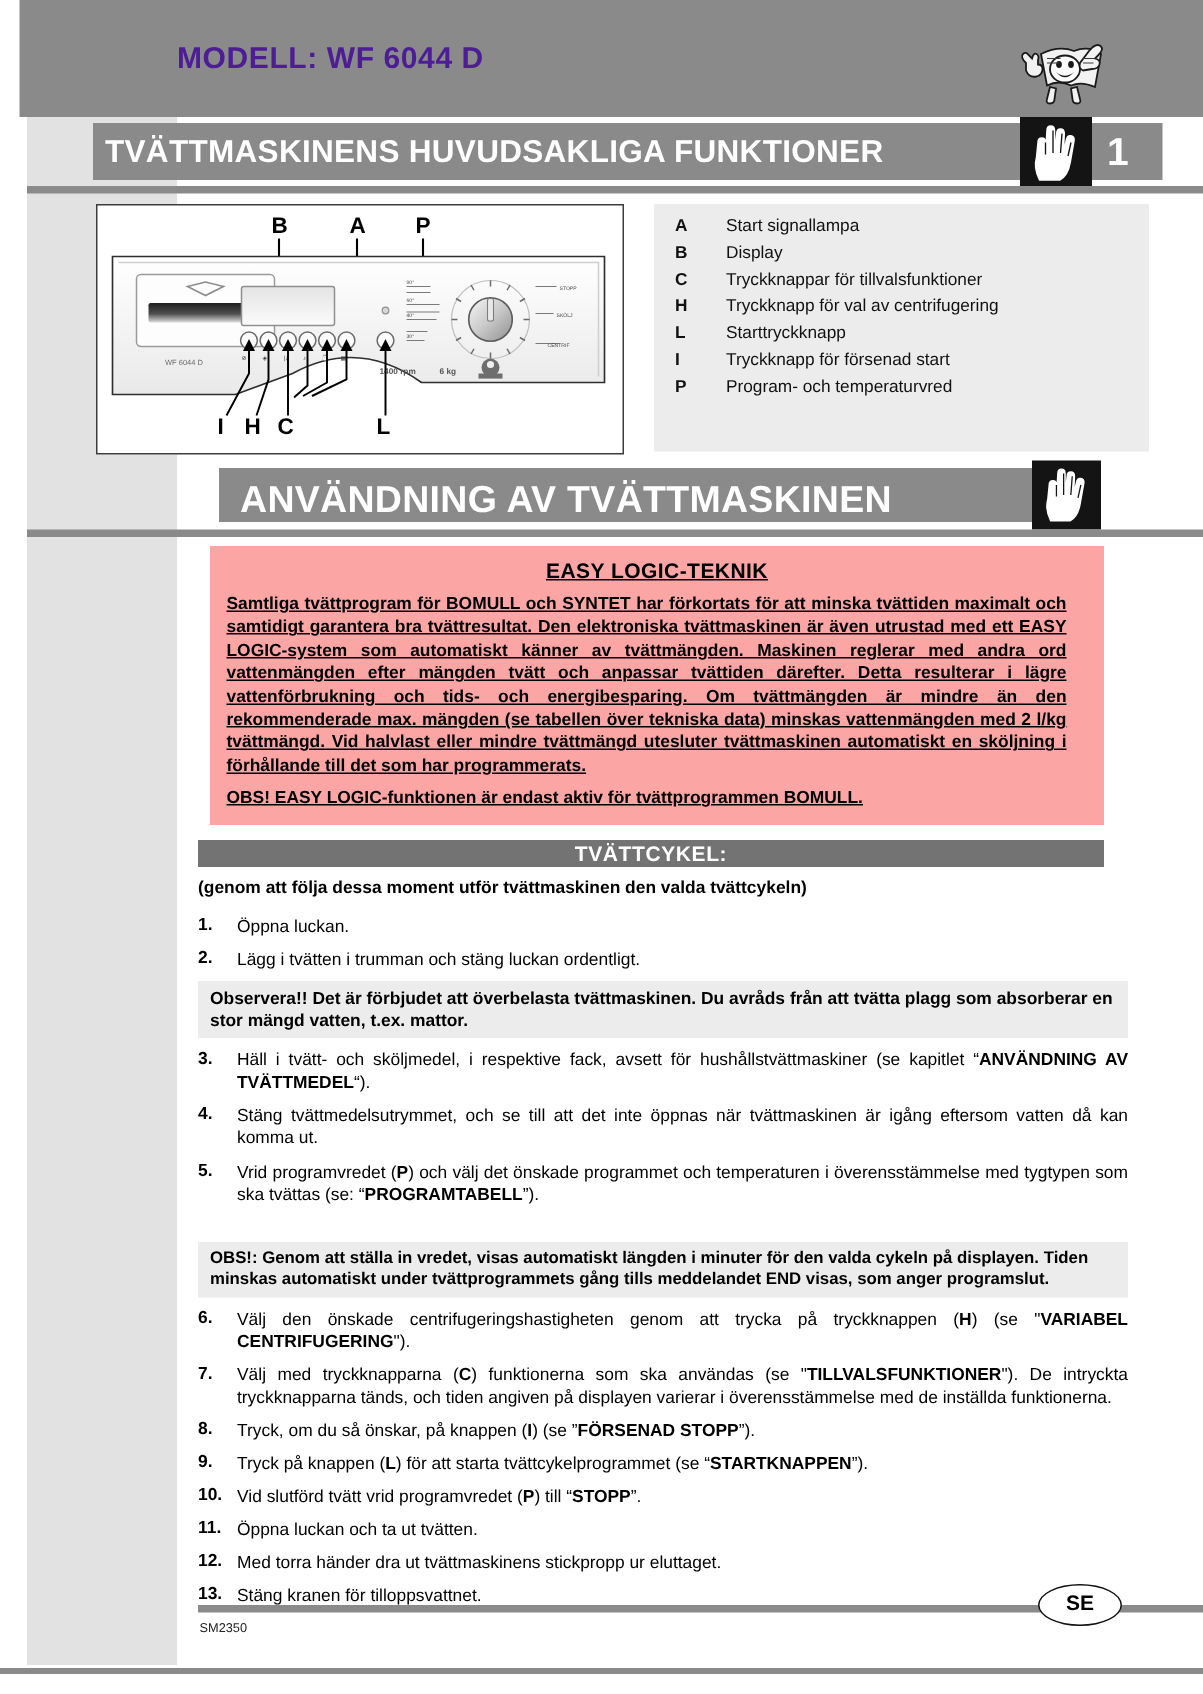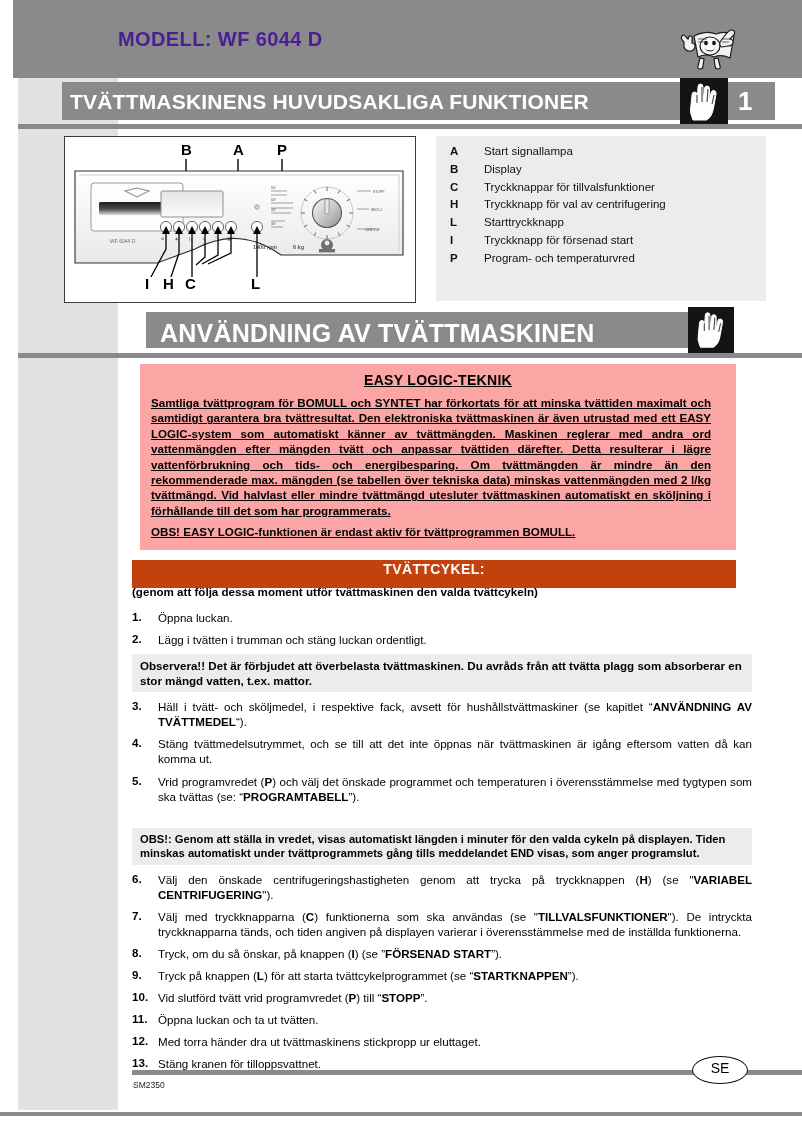--- a/index.html
+++ b/index.html
@@ -99,21 +99,21 @@
     font-size:11.6px;font-weight:bold;line-height:1.33;
     padding:7px 25px 0 11px;text-align:justify;
   }
   .easyobs{
     font-size:11.6px;font-weight:bold;line-height:1.33;
     padding:6px 11px 0 11px;
   }
 
   
   .cyclebar{
-    position:absolute;left:132px;top:560px;width:604px;height:28px;background:#c2410c;
+    position:absolute;left:132px;top:560px;width:604px;height:18px;background:#737373;
   }
   .cyclebar .tx{
     position:absolute;left:0;top:1px;width:100%;text-align:center;
     font-size:14px;font-weight:bold;color:#fff;letter-spacing:.4px;
   }
   .intro{
     position:absolute;left:132px;top:585px;width:620px;
     font-size:11.6px;font-weight:bold;
   }
 
@@ -132,21 +132,21 @@
 
   
   .footrule{
     position:absolute;left:132px;top:1070px;width:670px;height:5px;background:#8a8a8a;
   }
   .sebadge{
     position:absolute;left:692px;top:1056px;width:54px;height:26px;
     border:1.6px solid #111;border-radius:50%;background:#fff;
   }
   .sebadge span{
-    display:block;text-align:center;line-height:23px;font-size:14px;font-weight:normal;
+    display:block;text-align:center;line-height:23px;font-size:14px;font-weight:bold;
   }
   .smcode{
     position:absolute;left:133px;top:1080px;font-size:8.5px;color:#222;
   }
   .bottomrule{
     position:absolute;left:0;top:1112px;width:802px;height:4px;background:#8a8a8a;
   }
 
   
   .cp{position:absolute;inset:0;}
@@ -452,21 +452,21 @@
       <div class="t">Välj den önskade centrifugeringshastigheten genom att trycka på tryckknappen (<b>H</b>) (se "<b>VARIABEL CENTRIFUGERING</b>").</div>
     </div>
 
     <div class="step just">
       <div class="n">7.</div>
       <div class="t">Välj med tryckknapparna (<b>C</b>) funktionerna som ska användas (se "<b>TILLVALSFUNKTIONER</b>"). De intryckta tryckknapparna tänds, och tiden angiven på displayen varierar i överensstämmelse med de inställda funktionerna.</div>
     </div>
 
     <div class="step">
       <div class="n">8.</div>
-      <div class="t">Tryck, om du så önskar, på knappen (<b>I</b>) (se ”<b>FÖRSENAD START</b>”).</div>
+      <div class="t">Tryck, om du så önskar, på knappen (<b>I</b>) (se ”<b>FÖRSENAD STOPP</b>”).</div>
     </div>
 
     <div class="step">
       <div class="n">9.</div>
       <div class="t">Tryck på knappen (<b>L</b>) för att starta tvättcykelprogrammet (se “<b>STARTKNAPPEN</b>”).</div>
     </div>
 
     <div class="step">
       <div class="n">10.</div>
       <div class="t">Vid slutförd tvätt vrid programvredet (<b>P</b>) till “<b>STOPP</b>”.</div>

